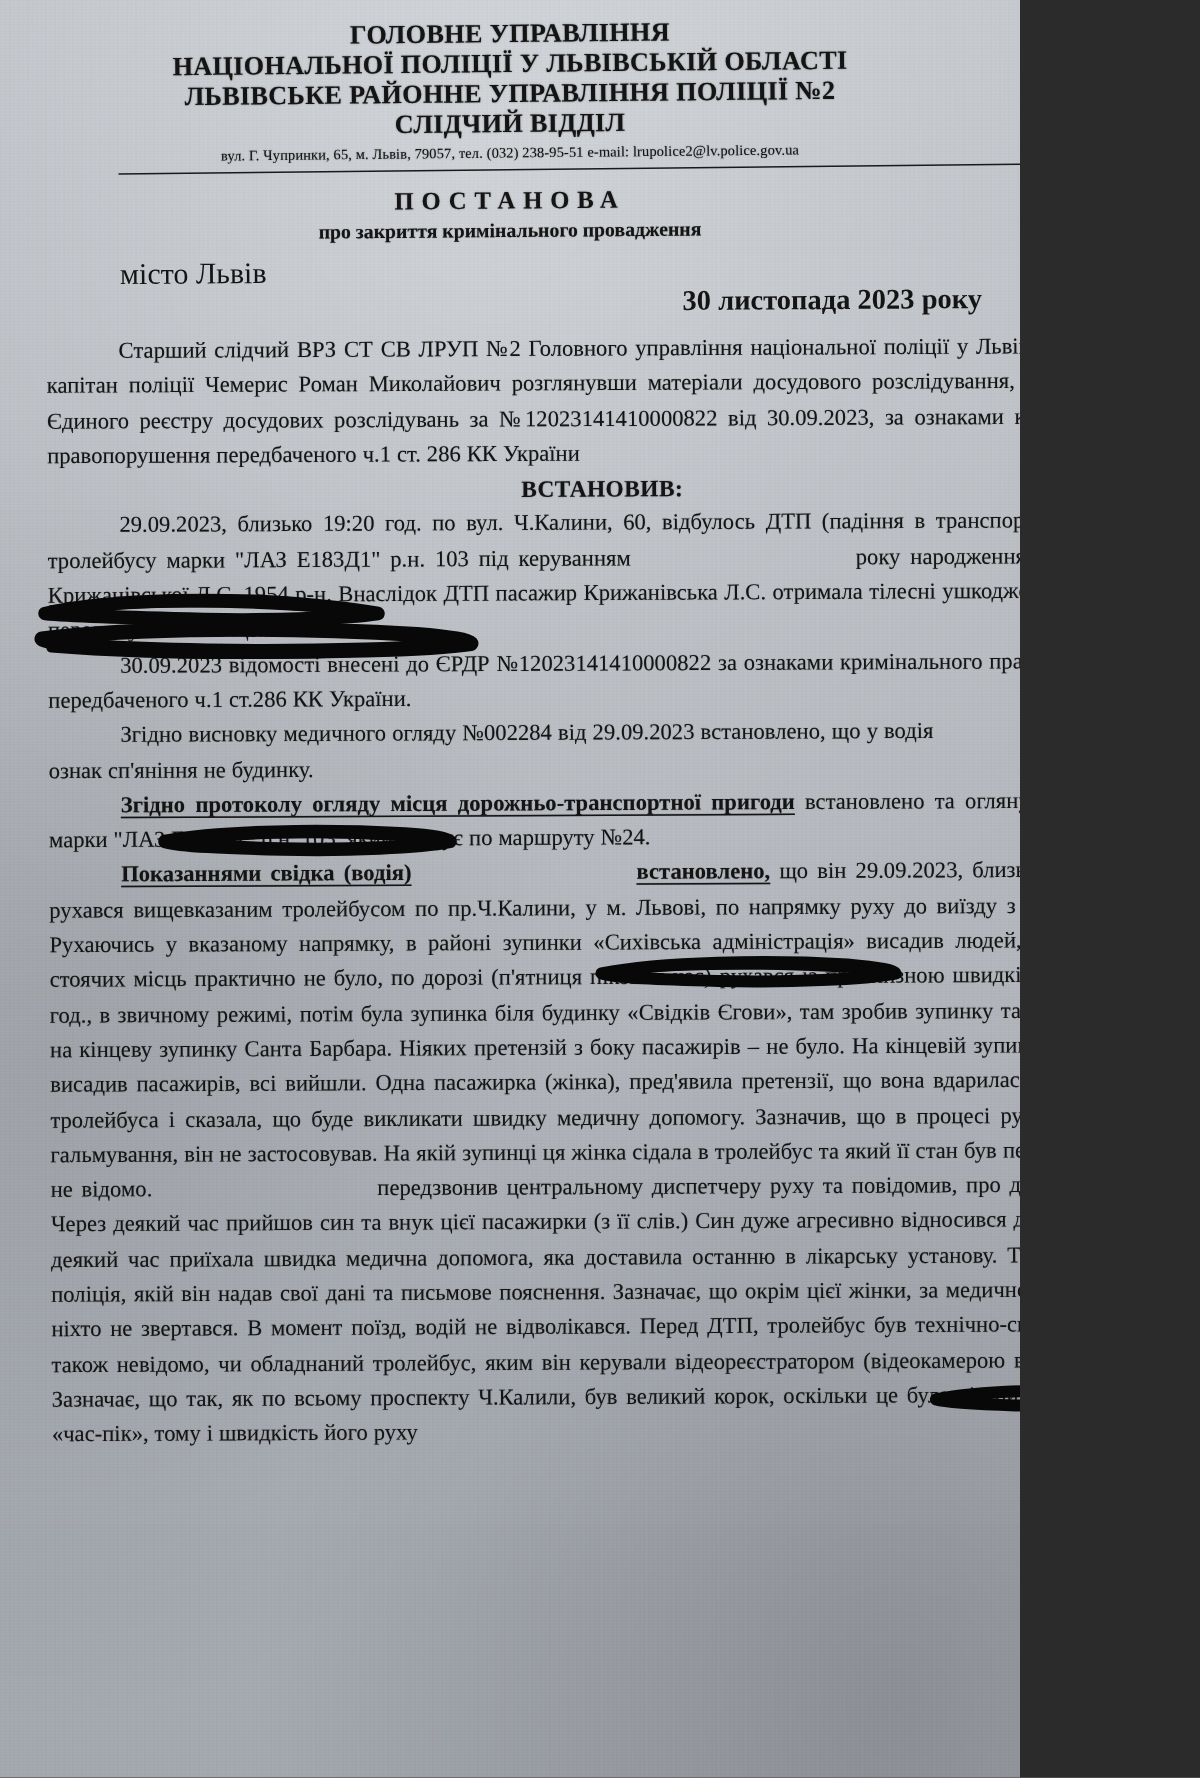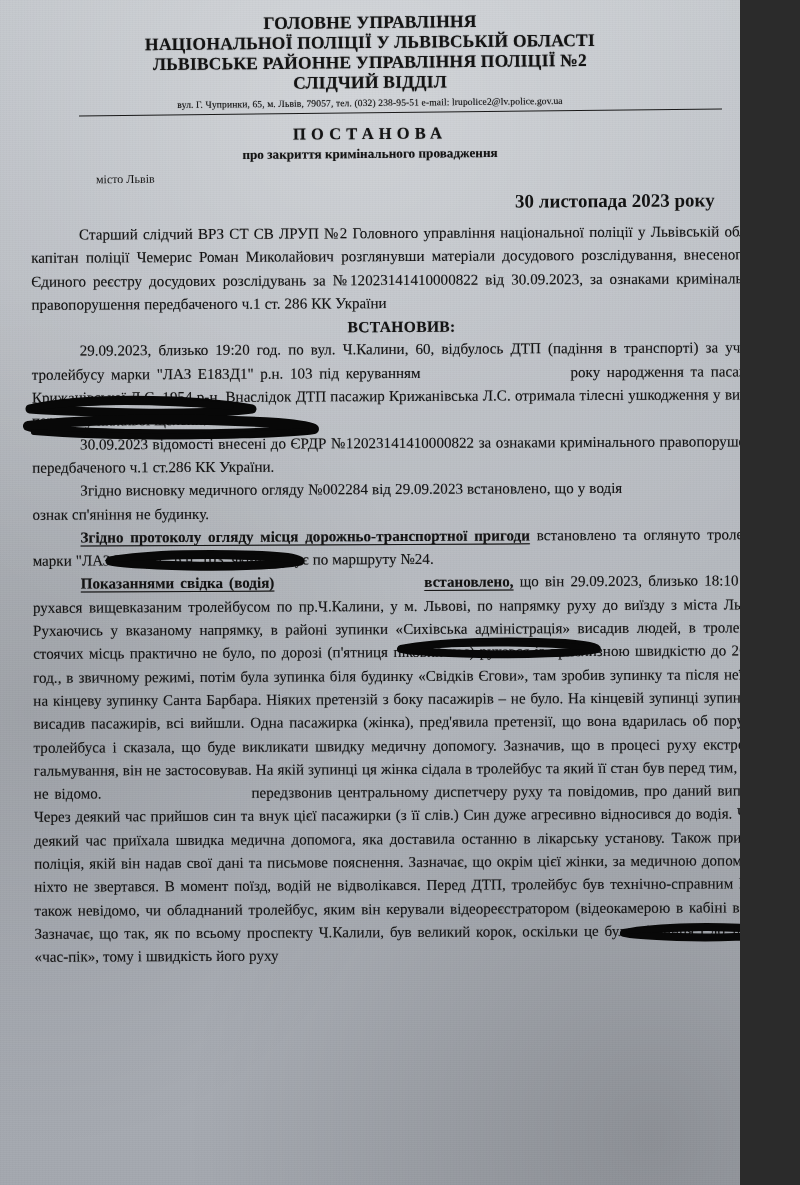--- a/index.html
+++ b/index.html
@@ -3,21 +3,21 @@
 <meta charset="utf-8">
 <title>Постанова</title>
 <style>
   html, body {
     margin: 0;
     padding: 0;
     background: #2b2b2b;
   }
   #page {
     position: relative;
-    width: 740px;
+    width: 680px;
     height: 1185px;
     overflow: hidden;
     background: #b4b8be;
     font-family: "Liberation Serif", "DejaVu Serif", serif;
     color: #141414;
   }
   
   #paper-light {
     position: absolute;
     inset: 0;
@@ -106,22 +106,22 @@
     text-align: center;
     font-size: 13.2px;
     font-weight: bold;
     transform: rotate(-0.45deg);
     text-shadow: 0 0 0.8px rgba(20,20,20,0.45);
   }
 
   #place {
     position: absolute;
     top: 172px;
-    left: 96px;
-    font-size: 12px;
+    left: 80px;
+    font-size: 20px;
     transform: rotate(-0.4deg);
   }
   #date {
     position: absolute;
     top: 190px;
     right: 25px;
     font-size: 19px;
     transform: rotate(-0.35deg);
     font-weight: bold;
   }

